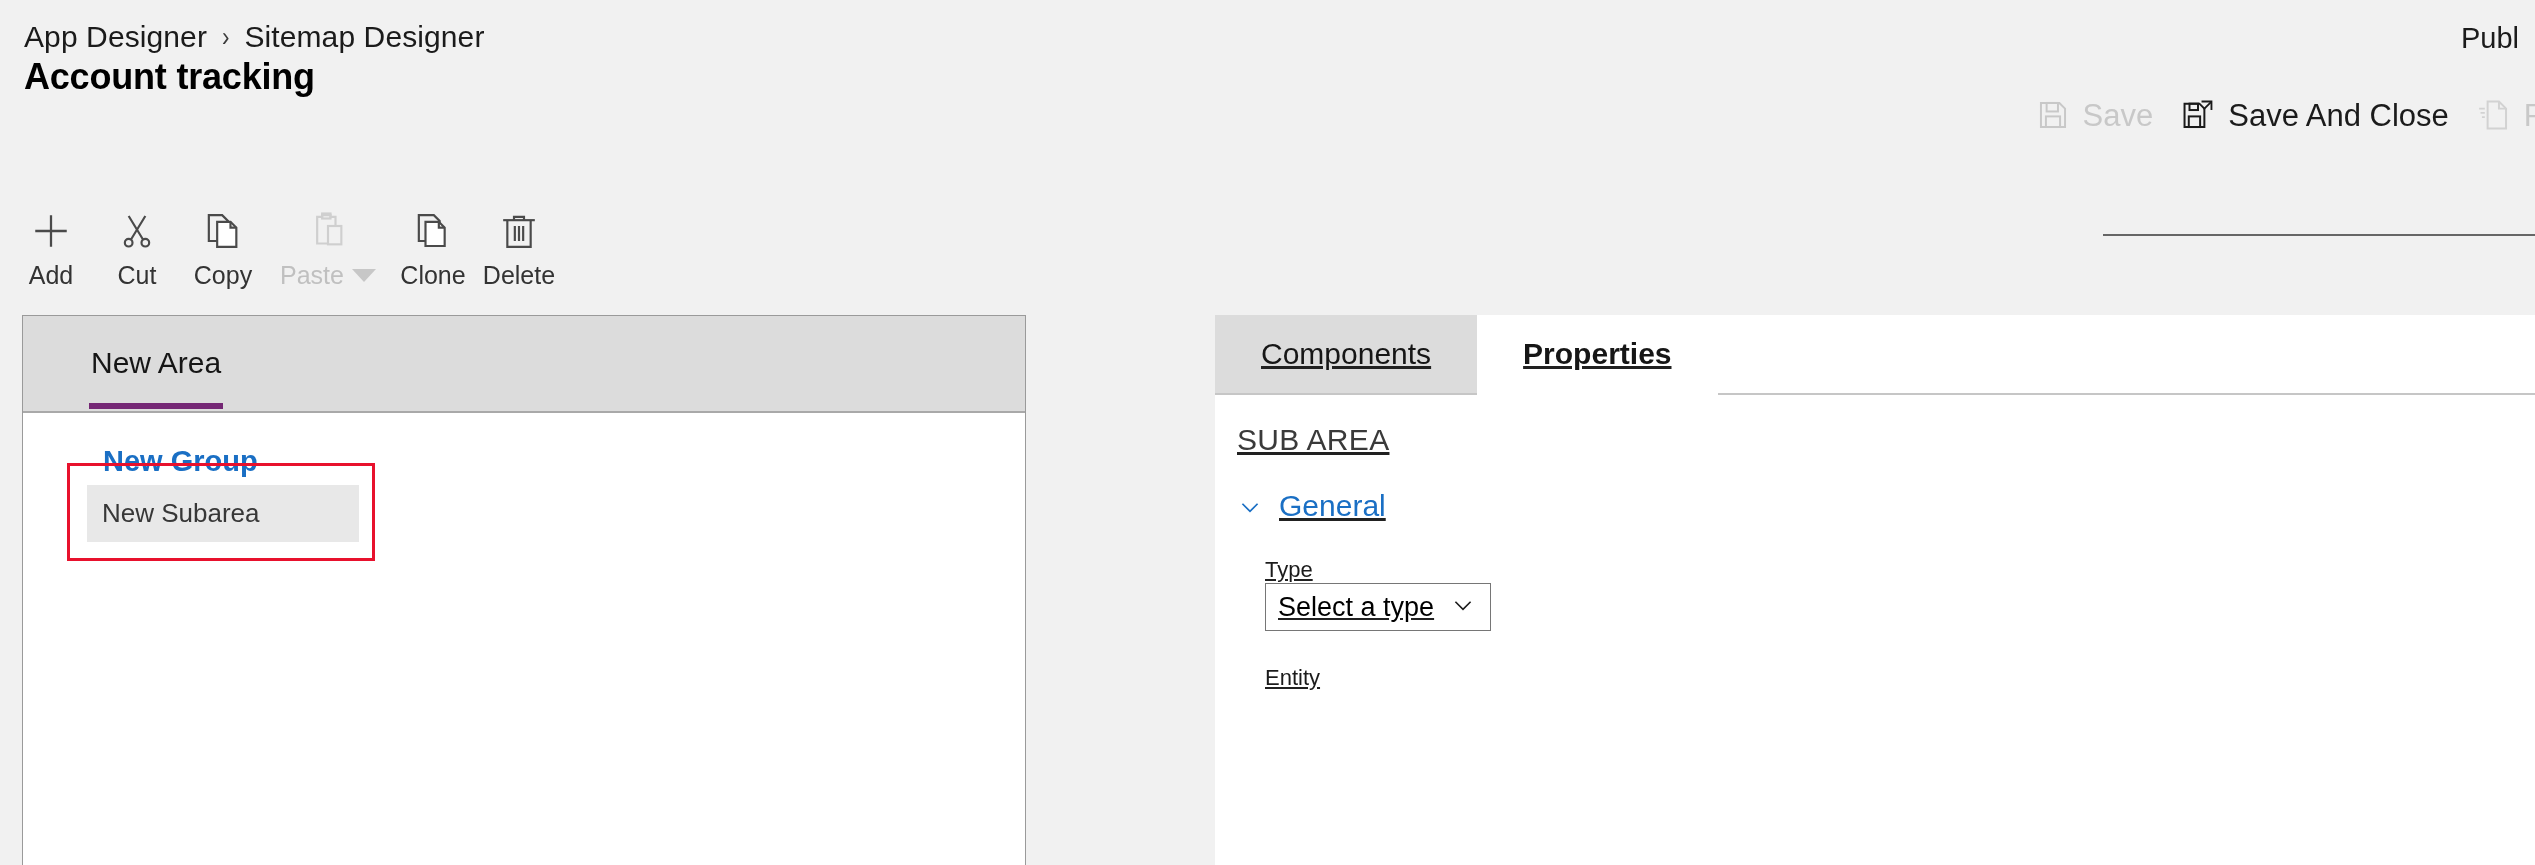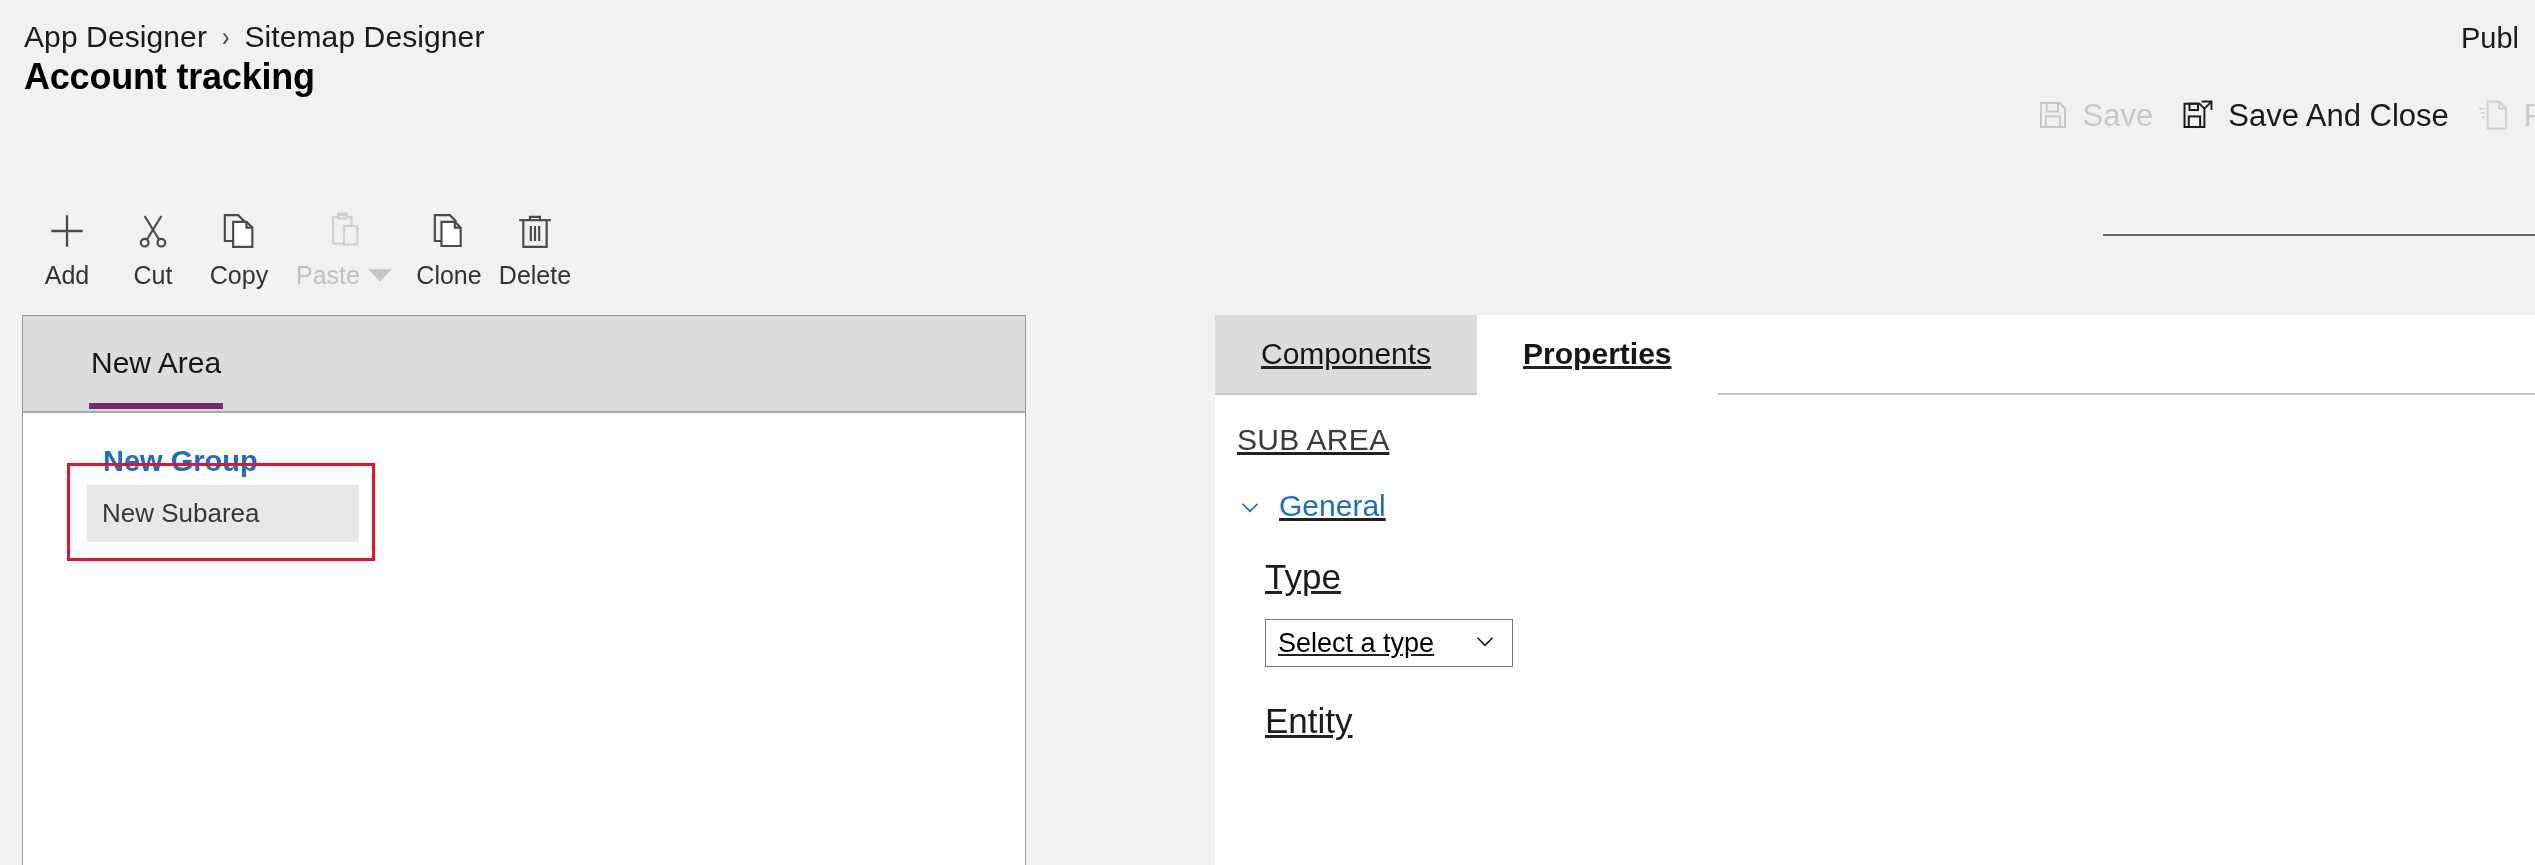--- a/index.html
+++ b/index.html
@@ -83,21 +83,21 @@
   .cmd .lbl { line-height: 1; }
 
   
   .toolbar {
     position: absolute;
     left: 0; top: 187px;
     width: 2103px; height: 125px;
     background: #f1f1f1;
     display: flex;
     align-items: flex-start;
-    padding-left: 24px;
+    padding-left: 8px;
     box-sizing: border-box;
   }
   .tool {
     width: 86px;
     padding-top: 22px;
     display: flex;
     flex-direction: column;
     align-items: center;
     cursor: pointer;
     color: #4a4a4a;
@@ -241,27 +241,27 @@
     font-size: 30px;
     color: #1a6fc4;
     cursor: pointer;
   }
   .chev {
     display: inline-block;
     width: 26px; height: 26px;
   }
   .field { margin-top: 34px; padding-left: 28px; }
   .field-label {
-    font-size: 35px;
+    font-size: 22px;
     color: #1b1b1b;
   }
   .select-wrap {
-    margin-top: 22px;
+    margin-top: 0;
     position: relative;
-    width: 248px;
+    width: 226px;
     height: 48px;
     border: 1px solid #767676;
     background: #ffffff;
     box-sizing: border-box;
     display: flex;
     align-items: center;
     padding-left: 12px;
     cursor: pointer;
   }
   .select-value {

